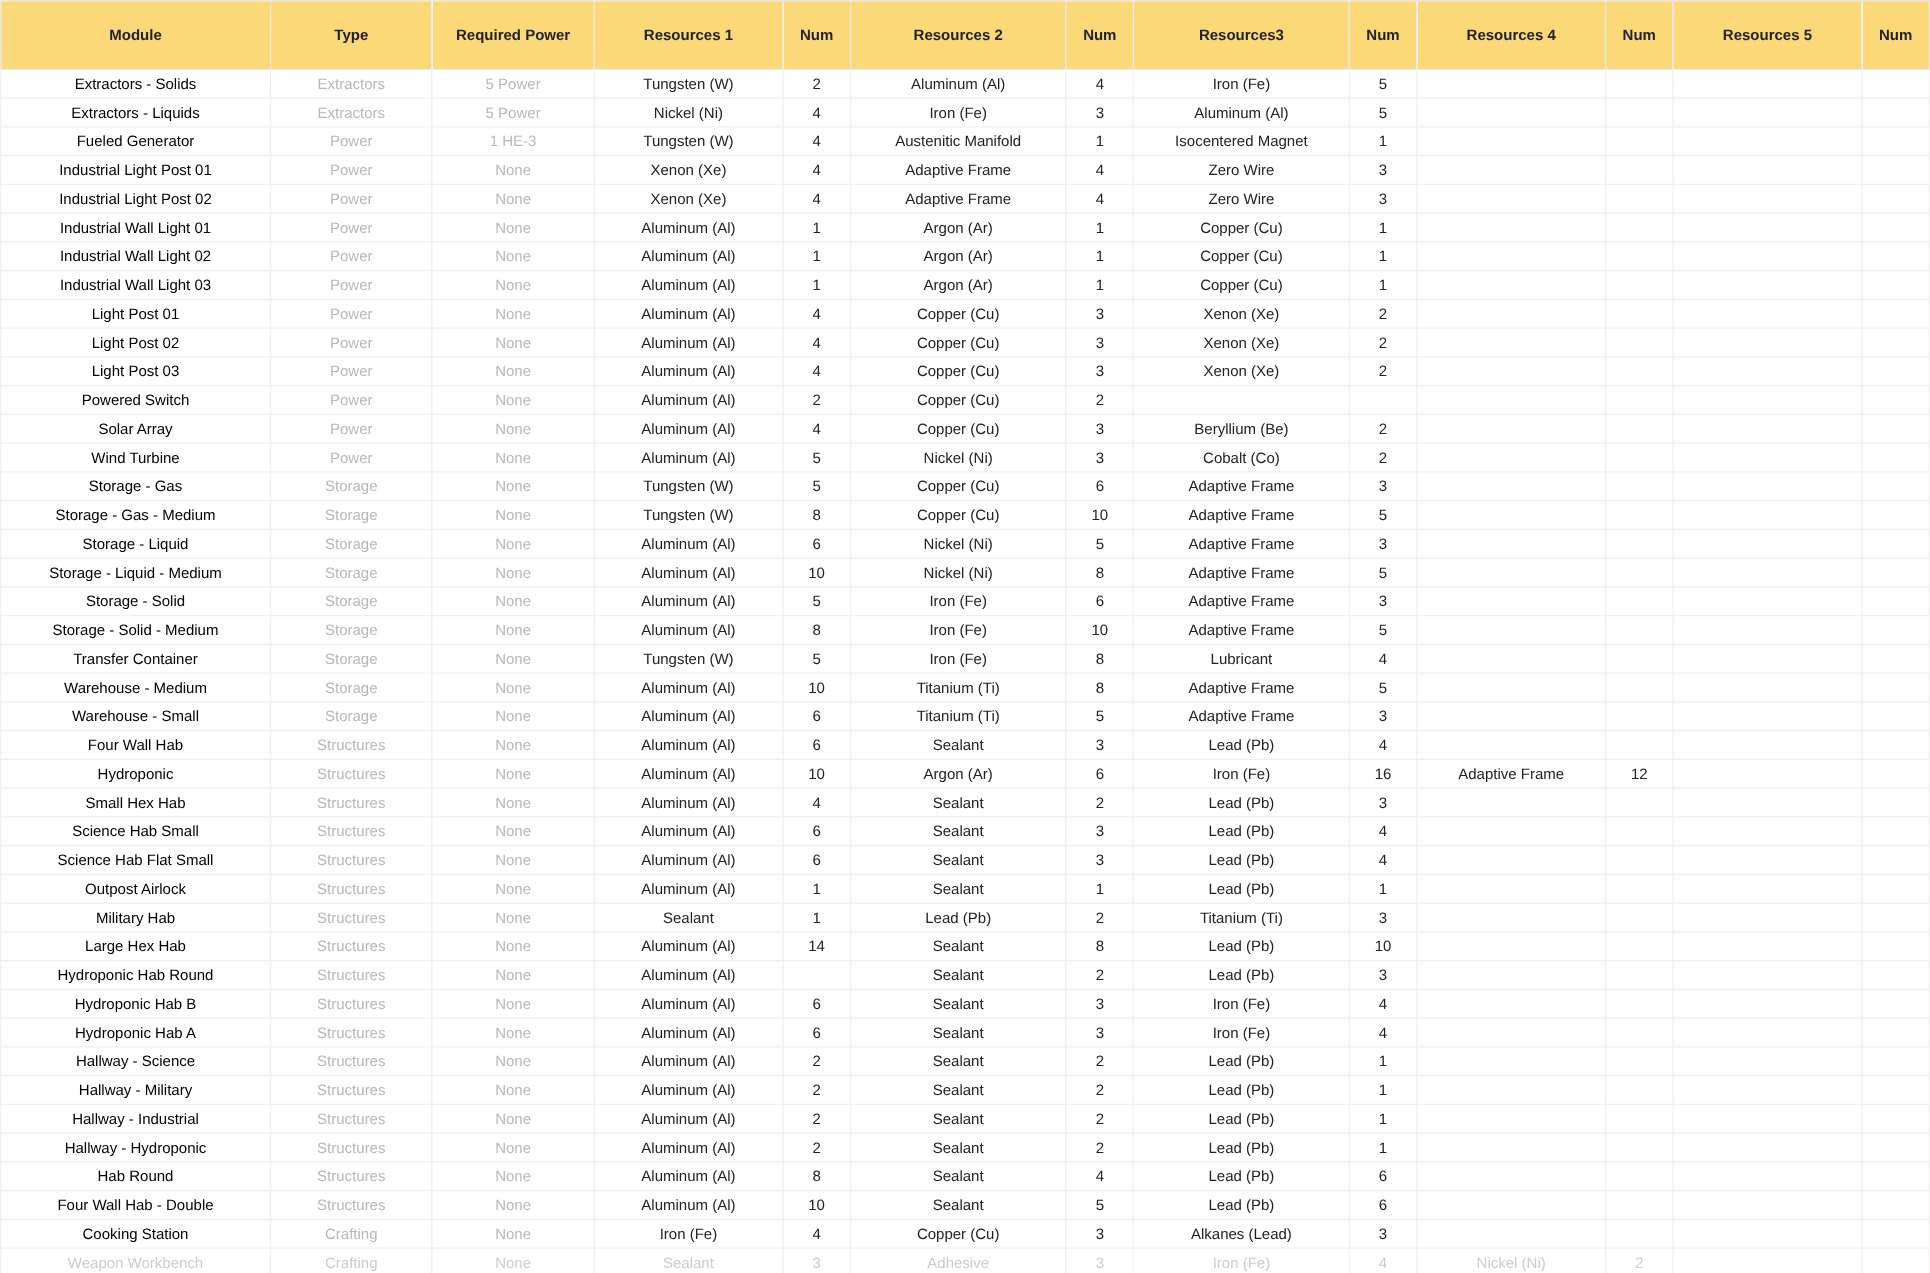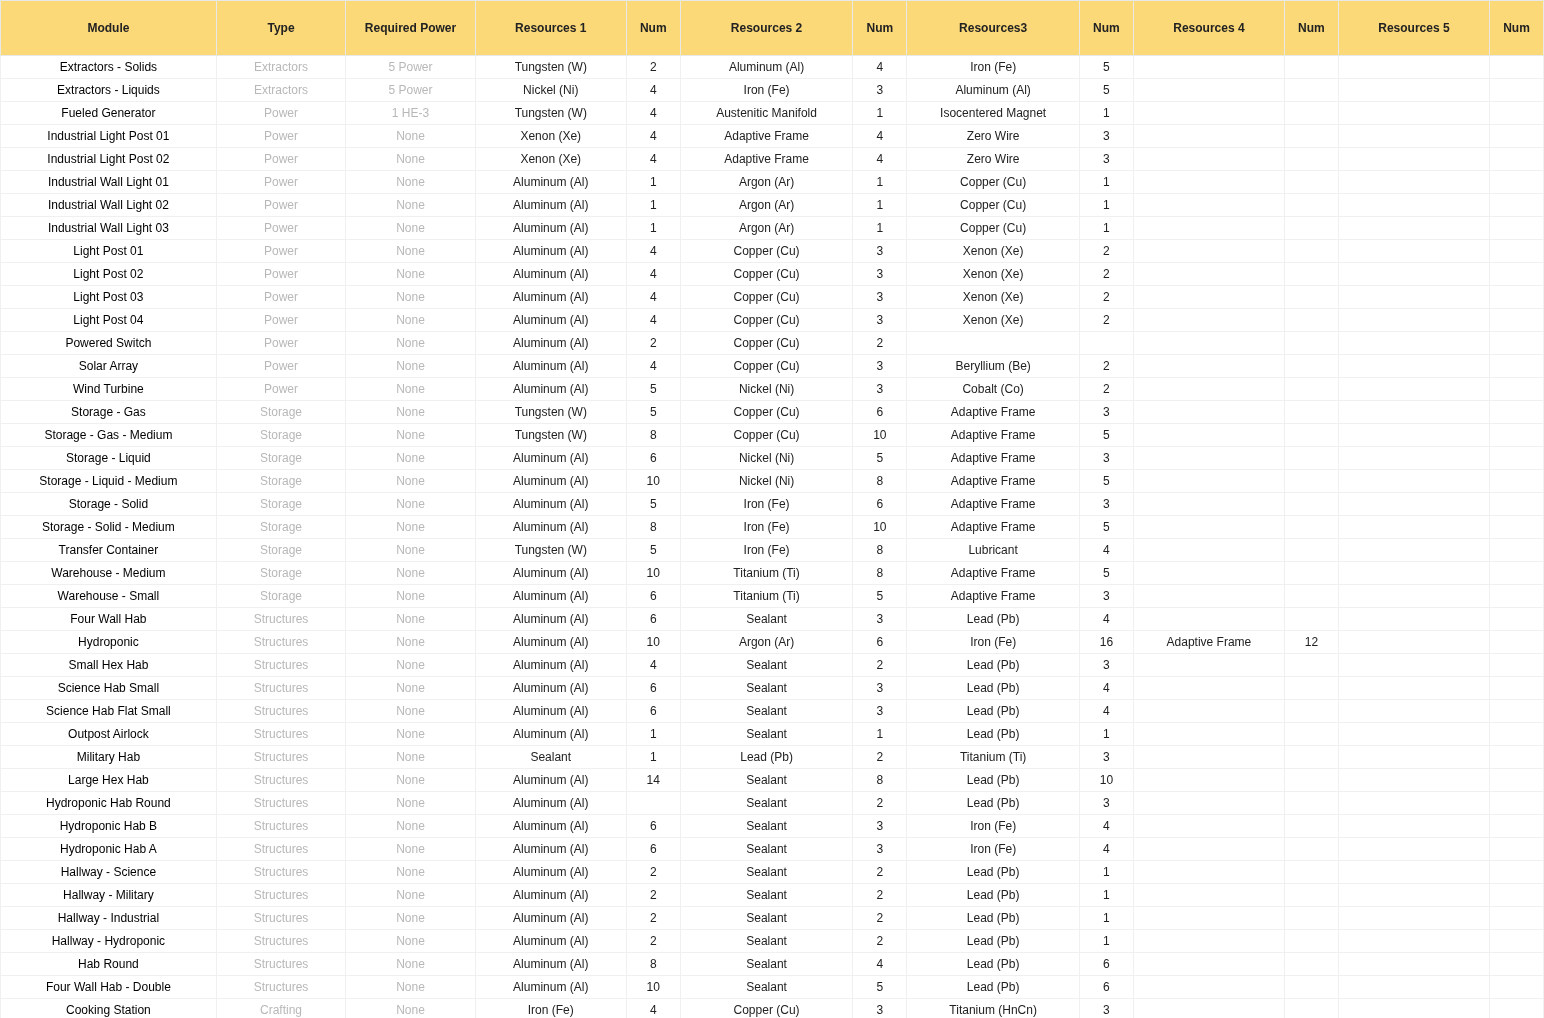--- a/index.html
+++ b/index.html
@@ -232,35 +232,20 @@
         <td>Copper (Cu)</td>
         <td>3</td>
         <td>Xenon (Xe)</td>
         <td>2</td>
         <td></td>
         <td></td>
         <td></td>
         <td></td>
       </tr>
       <tr>
-        <td class="module">Light Post 04</td>
-        <td class="dim">Power</td>
-        <td class="dim">None</td>
-        <td>Aluminum (Al)</td>
-        <td>4</td>
-        <td>Copper (Cu)</td>
-        <td>3</td>
-        <td>Xenon (Xe)</td>
-        <td>2</td>
-        <td></td>
-        <td></td>
-        <td></td>
-        <td></td>
-      </tr>
-      <tr>
         <td class="module">Powered Switch</td>
         <td class="dim">Power</td>
         <td class="dim">None</td>
         <td>Aluminum (Al)</td>
         <td>2</td>
         <td>Copper (Cu)</td>
         <td>2</td>
         <td></td>
         <td></td>
         <td></td>
@@ -689,21 +674,21 @@
         <td></td>
       </tr>
       <tr>
         <td class="module">Cooking Station</td>
         <td class="dim">Crafting</td>
         <td class="dim">None</td>
         <td>Iron (Fe)</td>
         <td>4</td>
         <td>Copper (Cu)</td>
         <td>3</td>
-        <td>Titanium (HnCn)</td>
+        <td>Alkanes (Lead)</td>
         <td>3</td>
         <td></td>
         <td></td>
         <td></td>
         <td></td>
       </tr>
       <tr>
         <td class="module">Weapon Workbench</td>
         <td class="dim">Crafting</td>
         <td class="dim">None</td>

